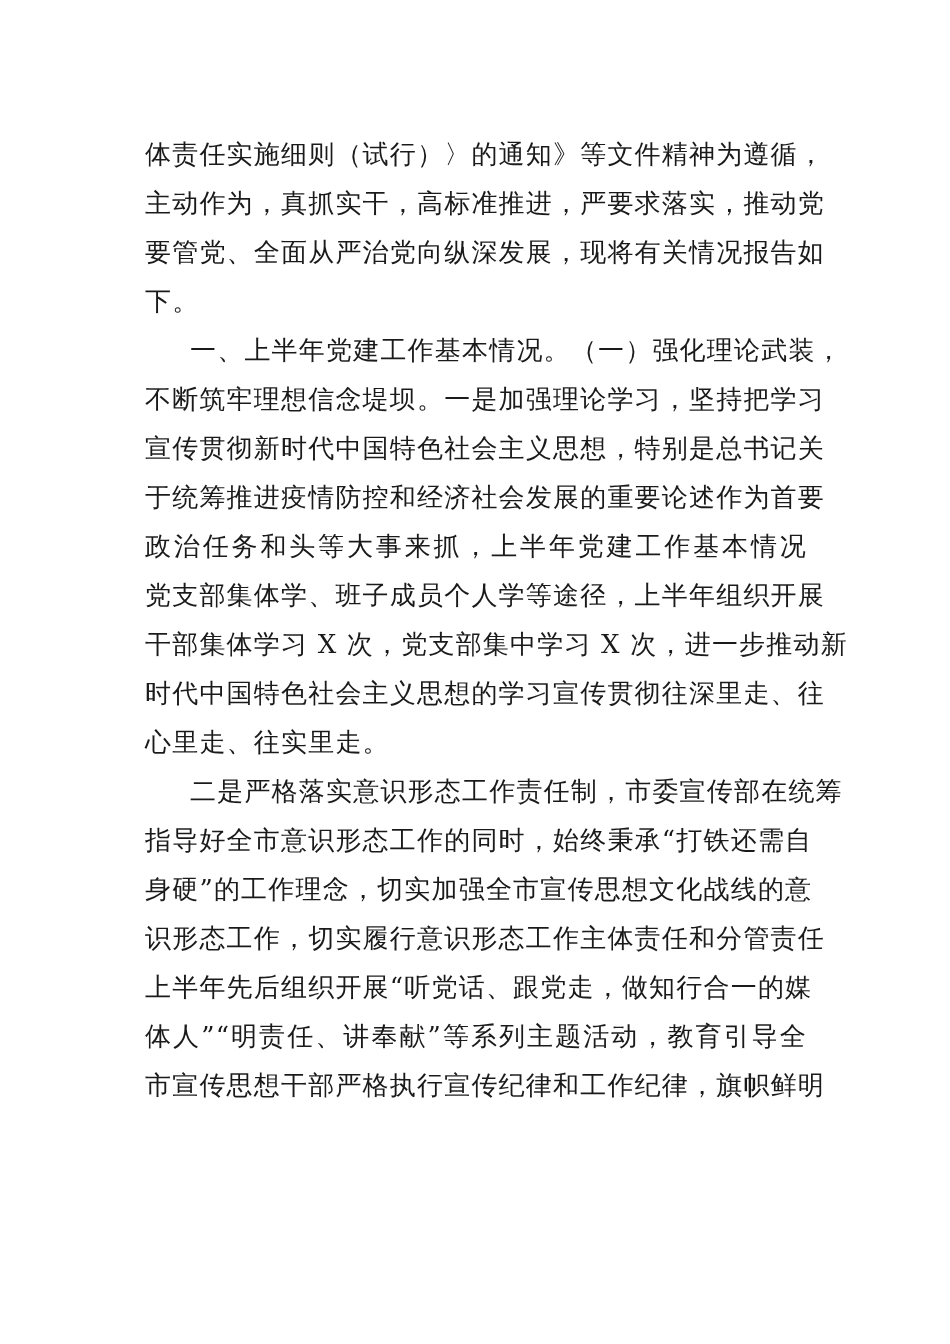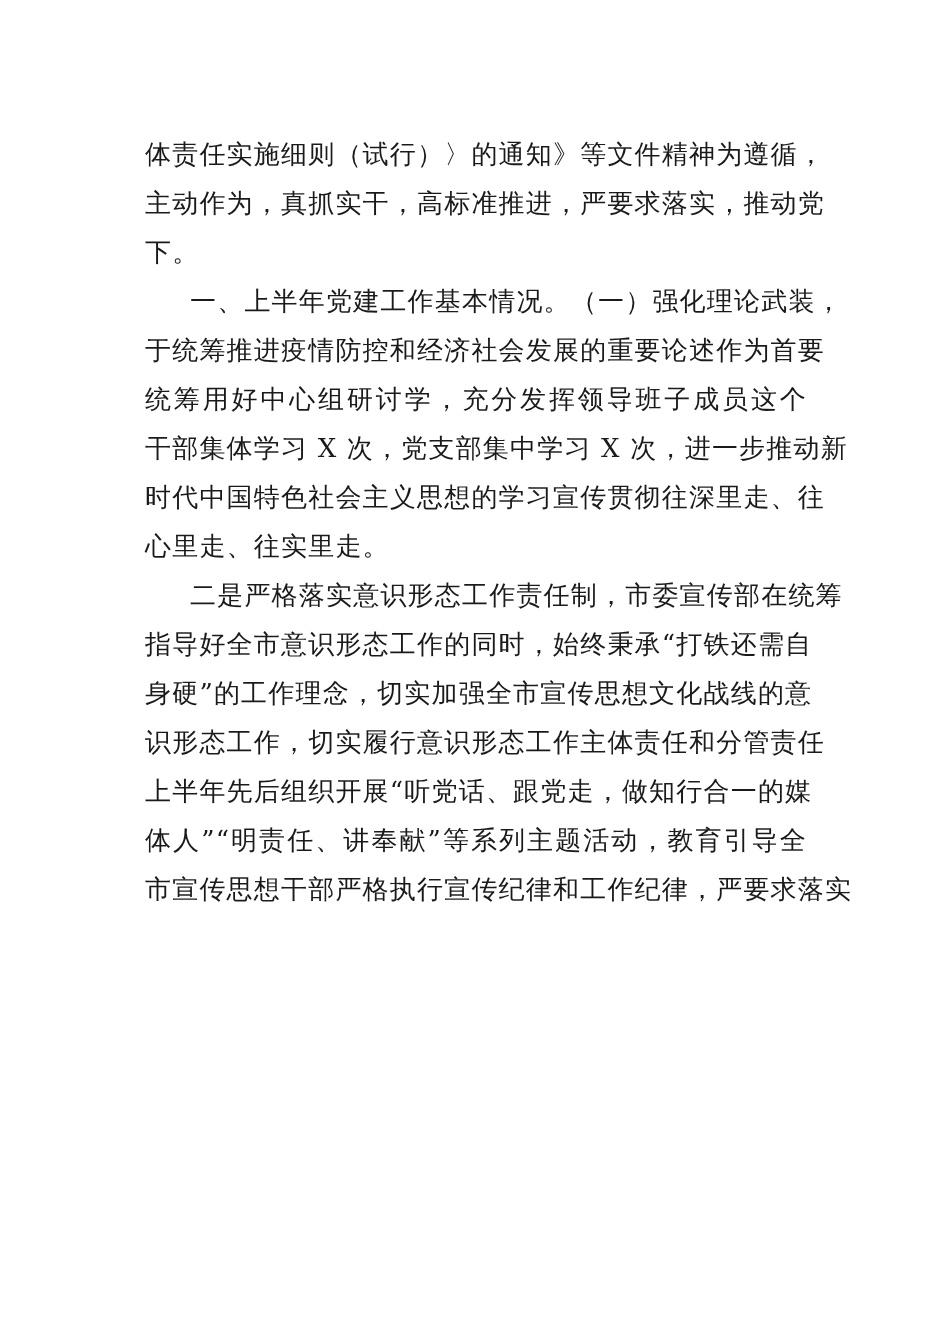--- a/index.html
+++ b/index.html
@@ -48,36 +48,40 @@
   </style>
 </head>
 <body>
 
 <div class="page">
   <div class="content">
 
     <div>
       <span class="line justify">体责任实施细则（试行）〉的通知》等文件精神为遵循，</span>
       <span class="line justify">主动作为，真抓实干，高标准推进，严要求落实，推动党</span>
+      <span class="line justify">要管党、全面从严治党向纵深发展，现将有关情况报告如</span>
       <span class="line">下。</span>
     </div>
 
     <div>
       <span class="line justify indent">一、上半年党建工作基本情况。（一）强化理论武装，</span>
+      <span class="line justify">不断筑牢理想信念堤坝。一是加强理论学习，坚持把学习</span>
+      <span class="line justify">宣传贯彻新时代中国特色社会主义思想，特别是总书记关</span>
       <span class="line justify">于统筹推进疫情防控和经济社会发展的重要论述作为首要</span>
-      <span class="line justify">统筹用好中心组研讨学，充分发挥领导班子成员这个</span>
+      <span class="line justify">政治任务和头等大事来抓，上半年党建工作基本情况</span>
+      <span class="line justify">党支部集体学、班子成员个人学等途径，上半年组织开展</span>
       <span class="line justify">干部集体学习 X 次，党支部集中学习 X 次，进一步推动新</span>
       <span class="line justify">时代中国特色社会主义思想的学习宣传贯彻往深里走、往</span>
       <span class="line">心里走、往实里走。</span>
     </div>
 
     <div>
       <span class="line justify indent">二是严格落实意识形态工作责任制，市委宣传部在统筹</span>
       <span class="line justify">指导好全市意识形态工作的同时，始终秉承“打铁还需自</span>
       <span class="line justify">身硬”的工作理念，切实加强全市宣传思想文化战线的意</span>
       <span class="line justify">识形态工作，切实履行意识形态工作主体责任和分管责任</span>
       <span class="line justify">上半年先后组织开展“听党话、跟党走，做知行合一的媒</span>
       <span class="line justify">体人”“明责任、讲奉献”等系列主题活动，教育引导全</span>
-      <span class="line justify">市宣传思想干部严格执行宣传纪律和工作纪律，严要求落实</span>
+      <span class="line justify">市宣传思想干部严格执行宣传纪律和工作纪律，旗帜鲜明</span>
     </div>
 
   </div>
 </div>
 
 </body></html>

